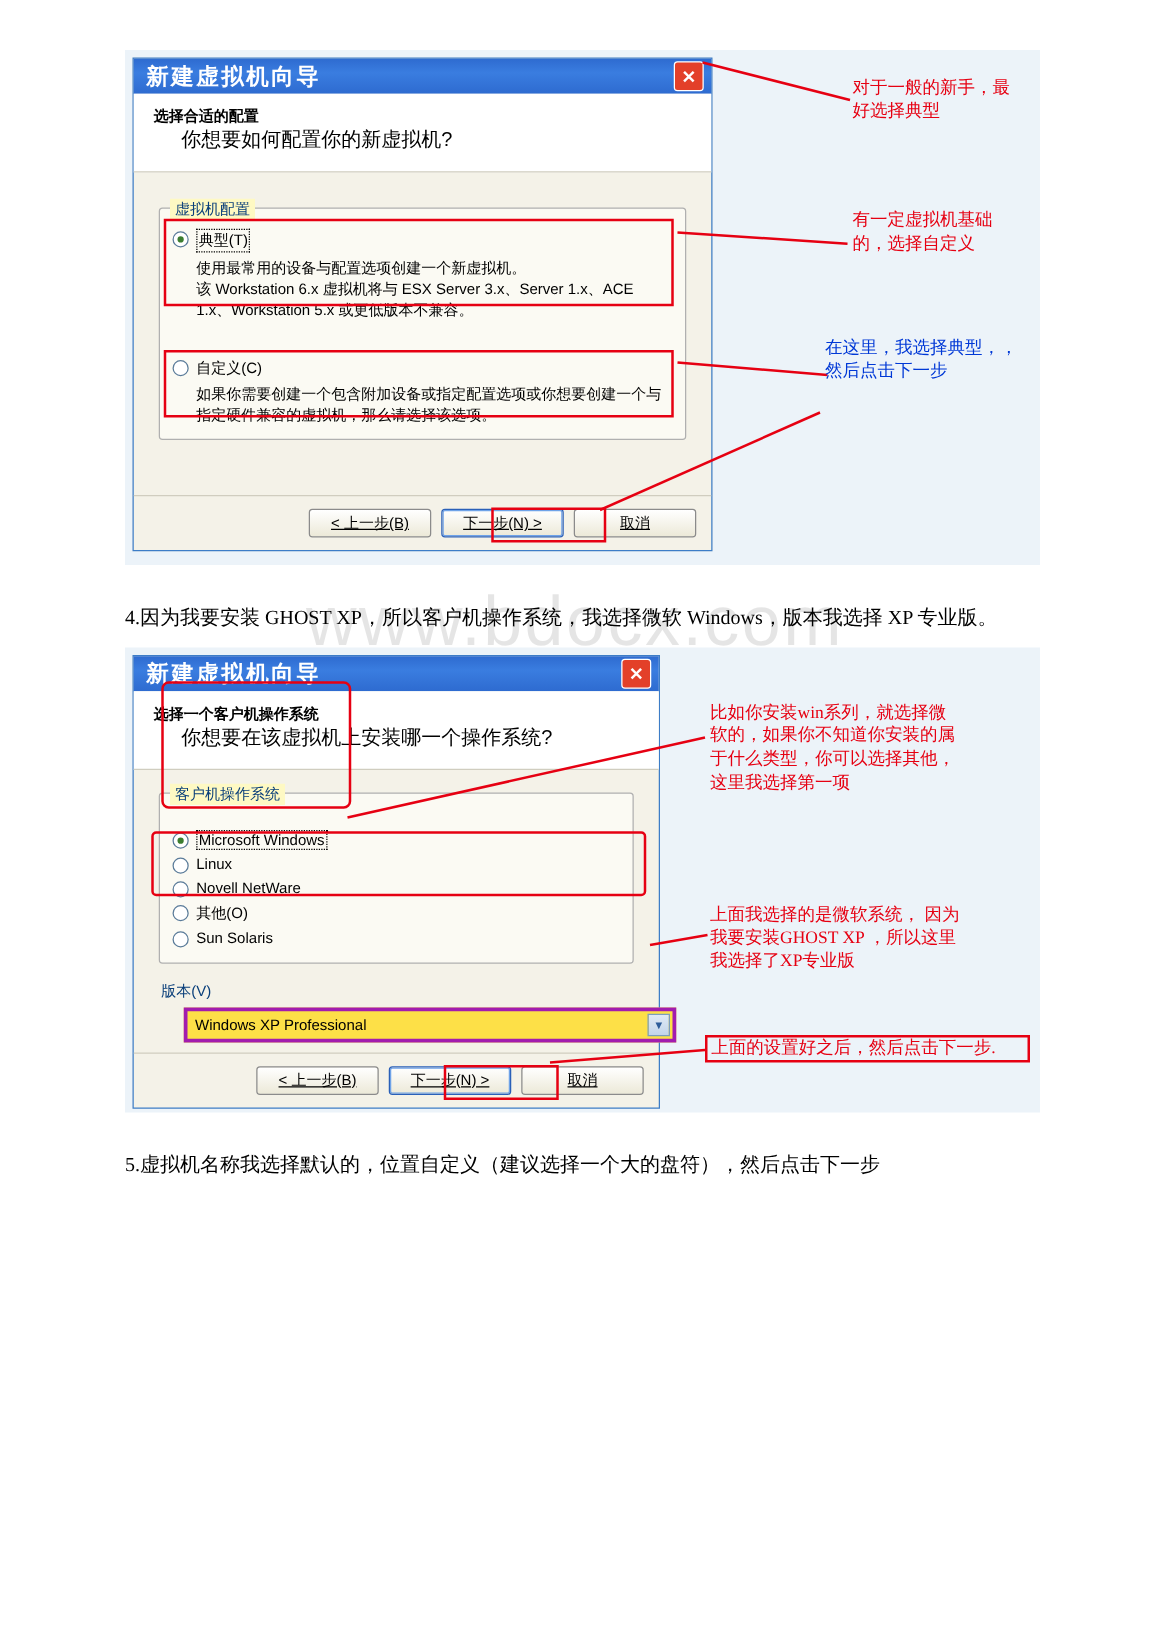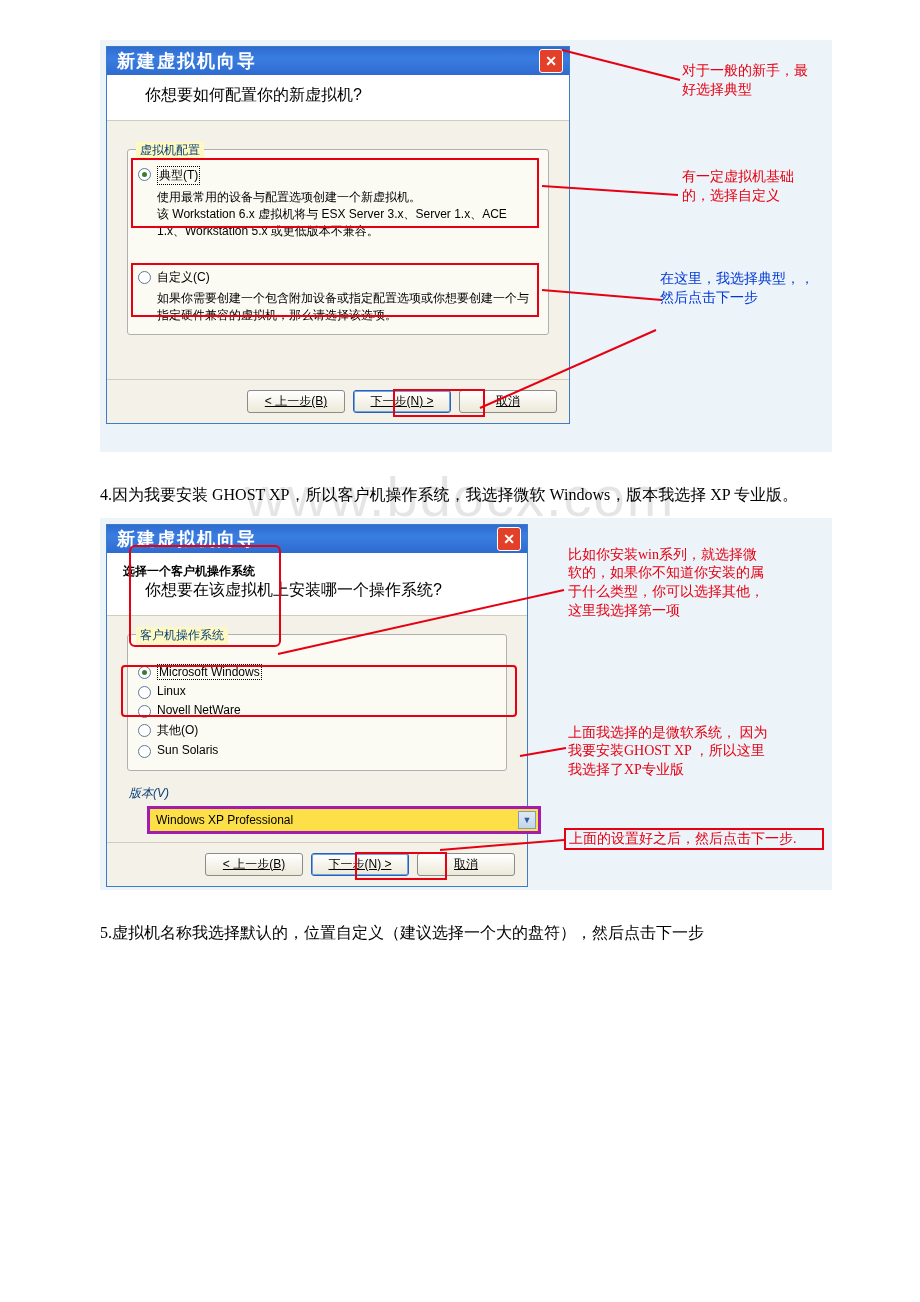--- a/index.html
+++ b/index.html
@@ -123,21 +123,20 @@
 .red-box-overlay {
   position: absolute;
   border: 2px solid #e60012;
   pointer-events: none;
 }
 .os-list { padding: 2px 0; }
 .version-label {
   color: #0a3f7a;
   font-size: 12px;
   margin: 6px 0 4px 2px;
-  font-style: italic;
 }
 .select-box {
   border: 3px solid #a21caf;
   background: #fde047;
   height: 22px;
   display: flex;
   align-items: center;
   justify-content: space-between;
   padding: 0 2px 0 6px;
   font-size: 12px;
@@ -214,20 +213,21 @@
 
   <div class="figure-wrap" style="height:400px;">
 
     <div class="dialog">
       <div class="titlebar">
         <span class="titlebar-text">新建虚拟机向导</span>
         <span class="close-btn">✕</span>
       </div>
 
       <div class="header-area">
+        <div class="header-title">选择合适的配置</div>
         <div class="header-sub">你想要如何配置你的新虚拟机?</div>
       </div>
 
       <div class="body-area" style="position:relative; min-height:220px;">
         <div class="group">
           <div class="group-label">虚拟机配置</div>
 
           <div class="radio-row">
             <span class="radio-circle">
                 <span class="radio-dot"></span>
@@ -335,20 +335,20 @@
       </div>
       <div class="red-box-overlay" style="bottom:6px; left:248px; width:88px; height:24px;"></div>
     </div>
 
     <svg class="svg-lines" width="720" height="360">
       <line x1="178" y1="136" x2="464" y2="72" stroke="#e60012" stroke-width="2"></line>
       <line x1="420" y1="238" x2="466" y2="230" stroke="#e60012" stroke-width="2"></line>
       <line x1="340" y1="332" x2="464" y2="322" stroke="#e60012" stroke-width="2"></line>
     </svg>
 
-    <div class="annotation ann-red" style="top:28px; left:468px; width:200px;">比如你安装win系列，就选择微软的，如果你不知道你安装的属于什么类型，你可以选择其他，这里我选择第一项</div>
+    <div class="annotation ann-red" style="top:44px; left:468px; width:200px;">比如你安装win系列，就选择微软的，如果你不知道你安装的属于什么类型，你可以选择其他，这里我选择第一项</div>
     <div class="annotation ann-red" style="top:206px; left:468px; width:210px;">上面我选择的是微软系统， 因为我要安装GHOST XP ，所以这里我选择了XP专业版</div>
     <div class="annotation ann-red" style="top:310px; left:464px; width:250px; border:2px solid #e60012; padding:0 3px;">上面的设置好之后，然后点击下一步.</div>
   </div>
 
   <p class="body-text">5.虚拟机名称我选择默认的，位置自定义（建议选择一个大的盘符），然后点击下一步</p>
 
 </div>
 
 </body></html>

